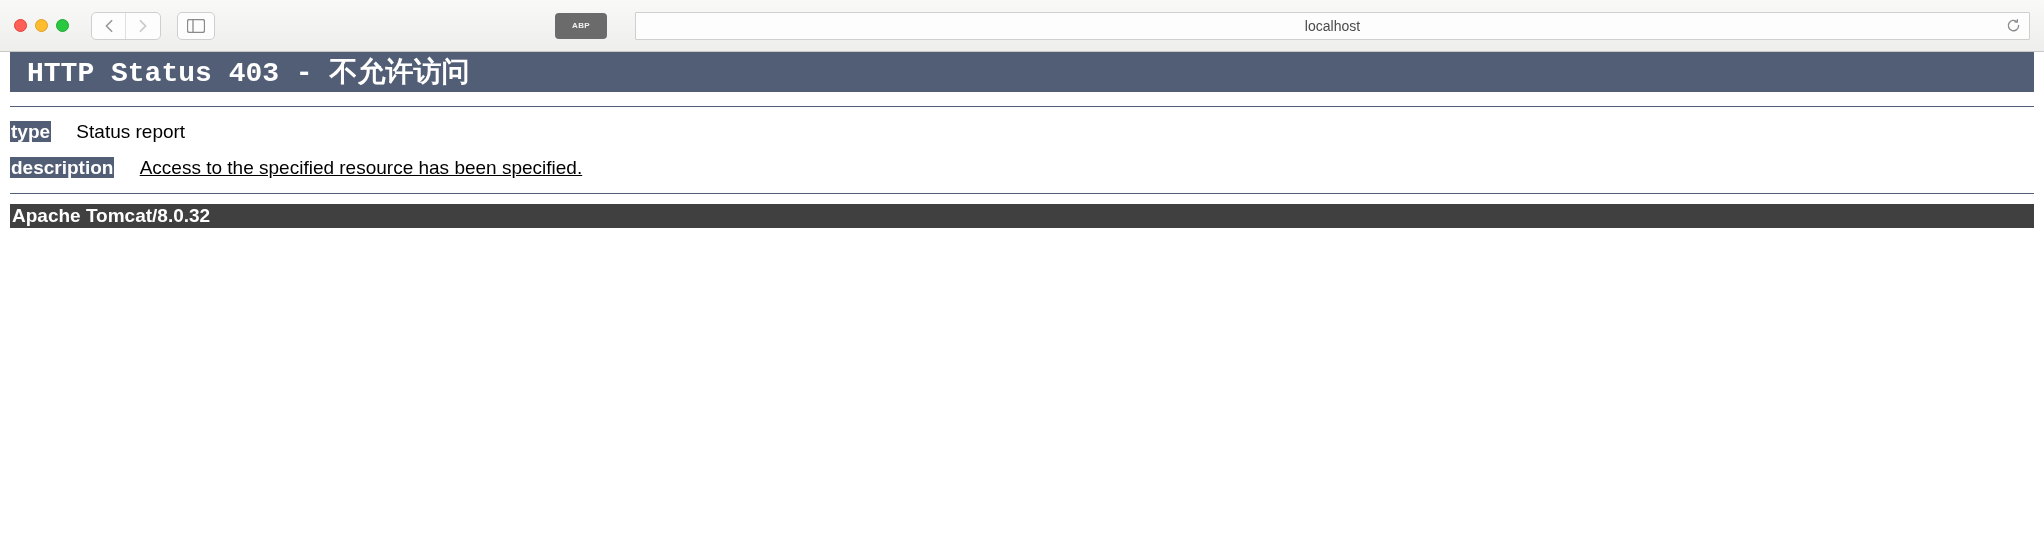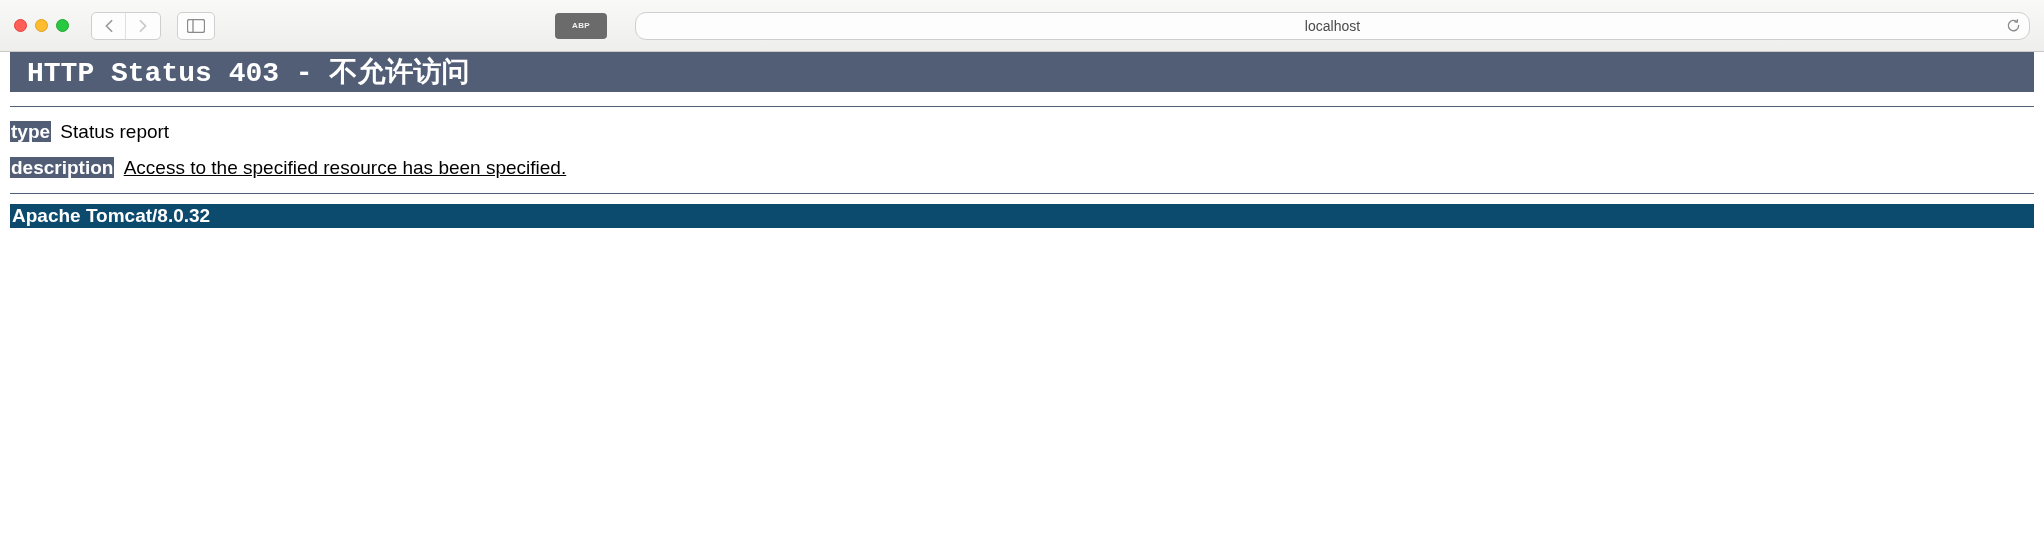--- a/index.html
+++ b/index.html
@@ -101,21 +101,21 @@
       color: #f2f2f1;
       font-size: 8px;
       font-weight: 800;
       letter-spacing: 0.3px;
     }
     .address-bar {
       flex: 1;
       height: 28px;
       background: #fdfdfd;
       border: 1px solid #cfcfce;
-      border-radius: 11px;
+      border-radius: 1px;
       display: flex;
       align-items: center;
       justify-content: center;
       position: relative;
       color: #4a4a4a;
       font-size: 14px;
       padding: 0 30px;
     }
     .address-text {
       text-align: center;
@@ -161,27 +161,27 @@
       color: #000000;
       font-family: Tahoma, Arial, sans-serif;
     }
     .info-label {
       background: #525d76;
       color: #ffffff;
       font-weight: 700;
       padding: 0 1px;
     }
     .info-value {
-      margin-left: 4px;
+      margin-left: 20px;
     }
     .info-value.underlined {
       text-decoration: underline;
     }
     .server-heading {
-      background: #0c4a6e;
+      background: #404040;
       color: #ffffff;
       font-size: 19px;
       font-weight: 700;
       padding: 1px 2px;
       font-family: Tahoma, Arial, sans-serif;
     }
   </style>
 </head>
 <body>
 

